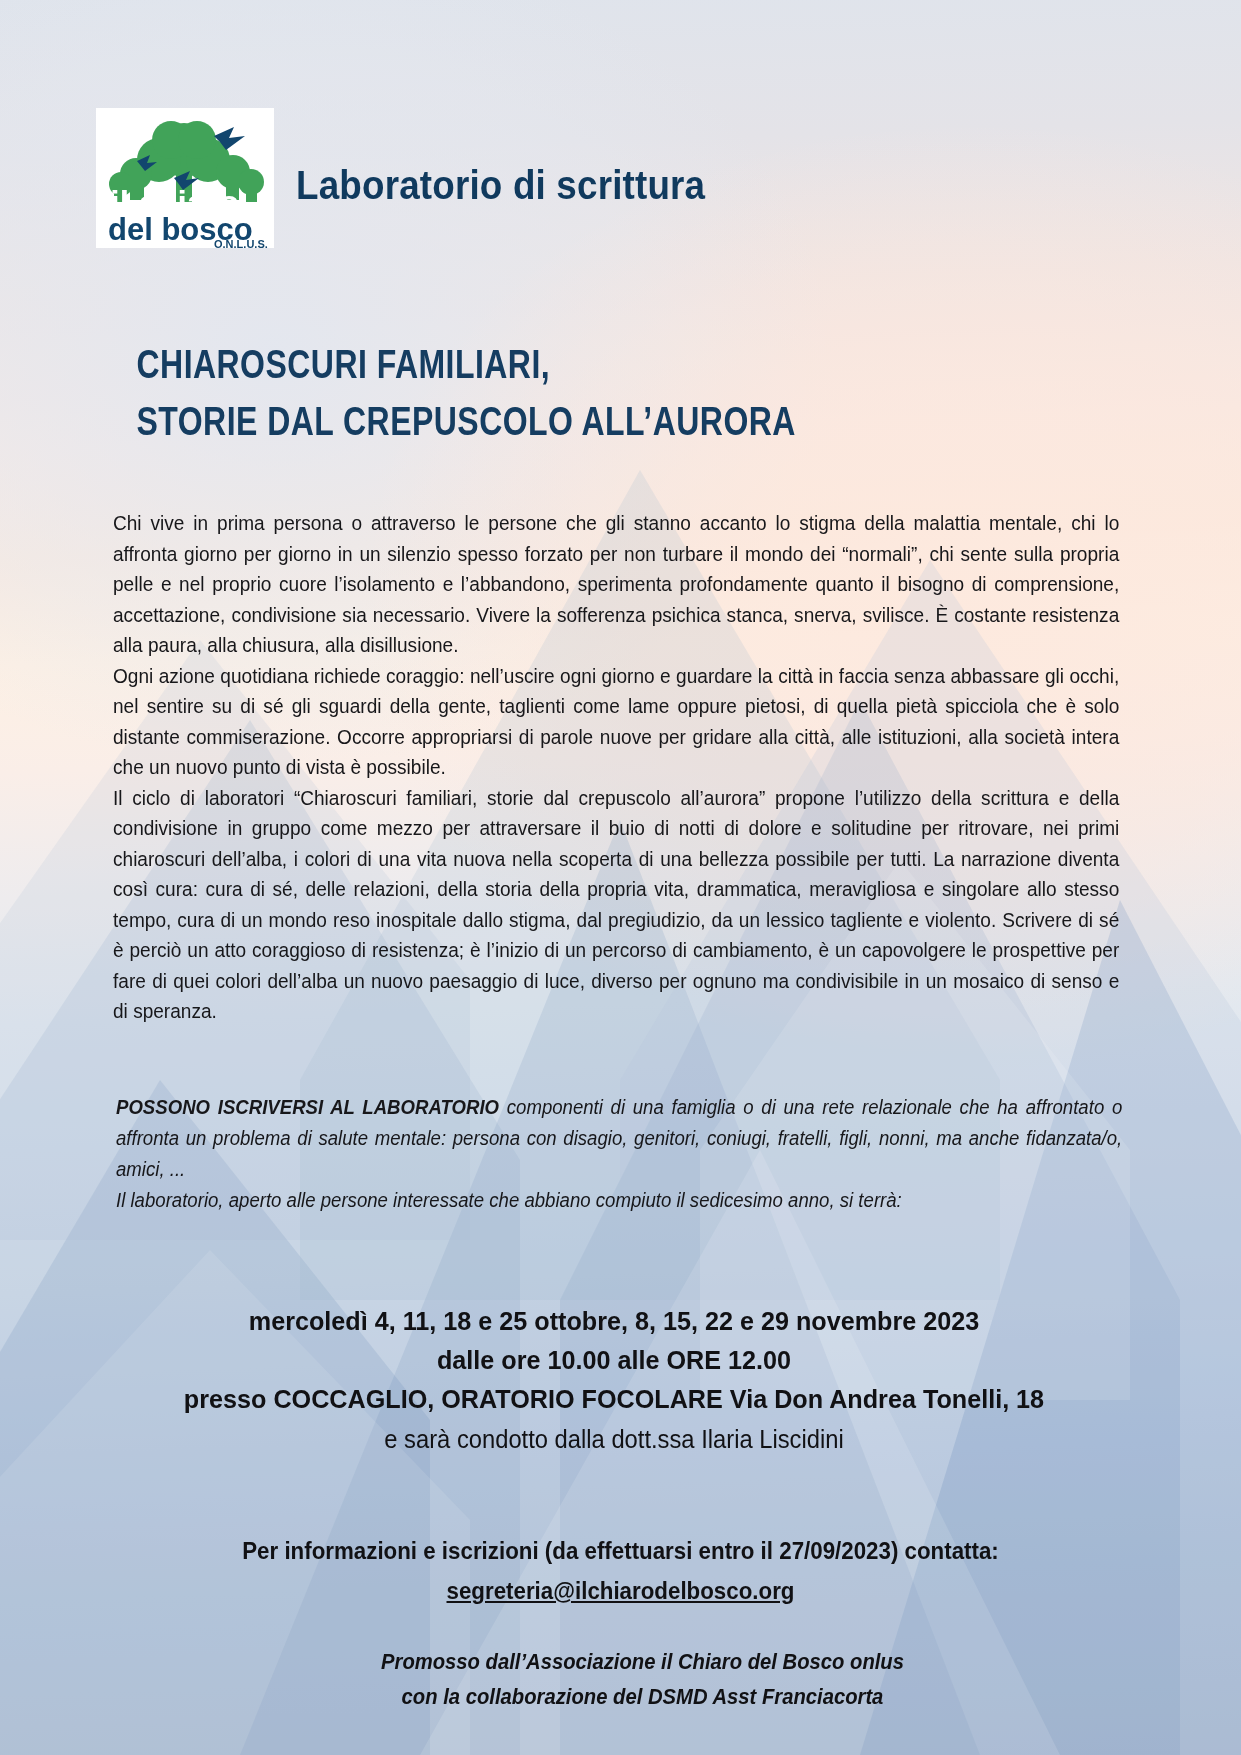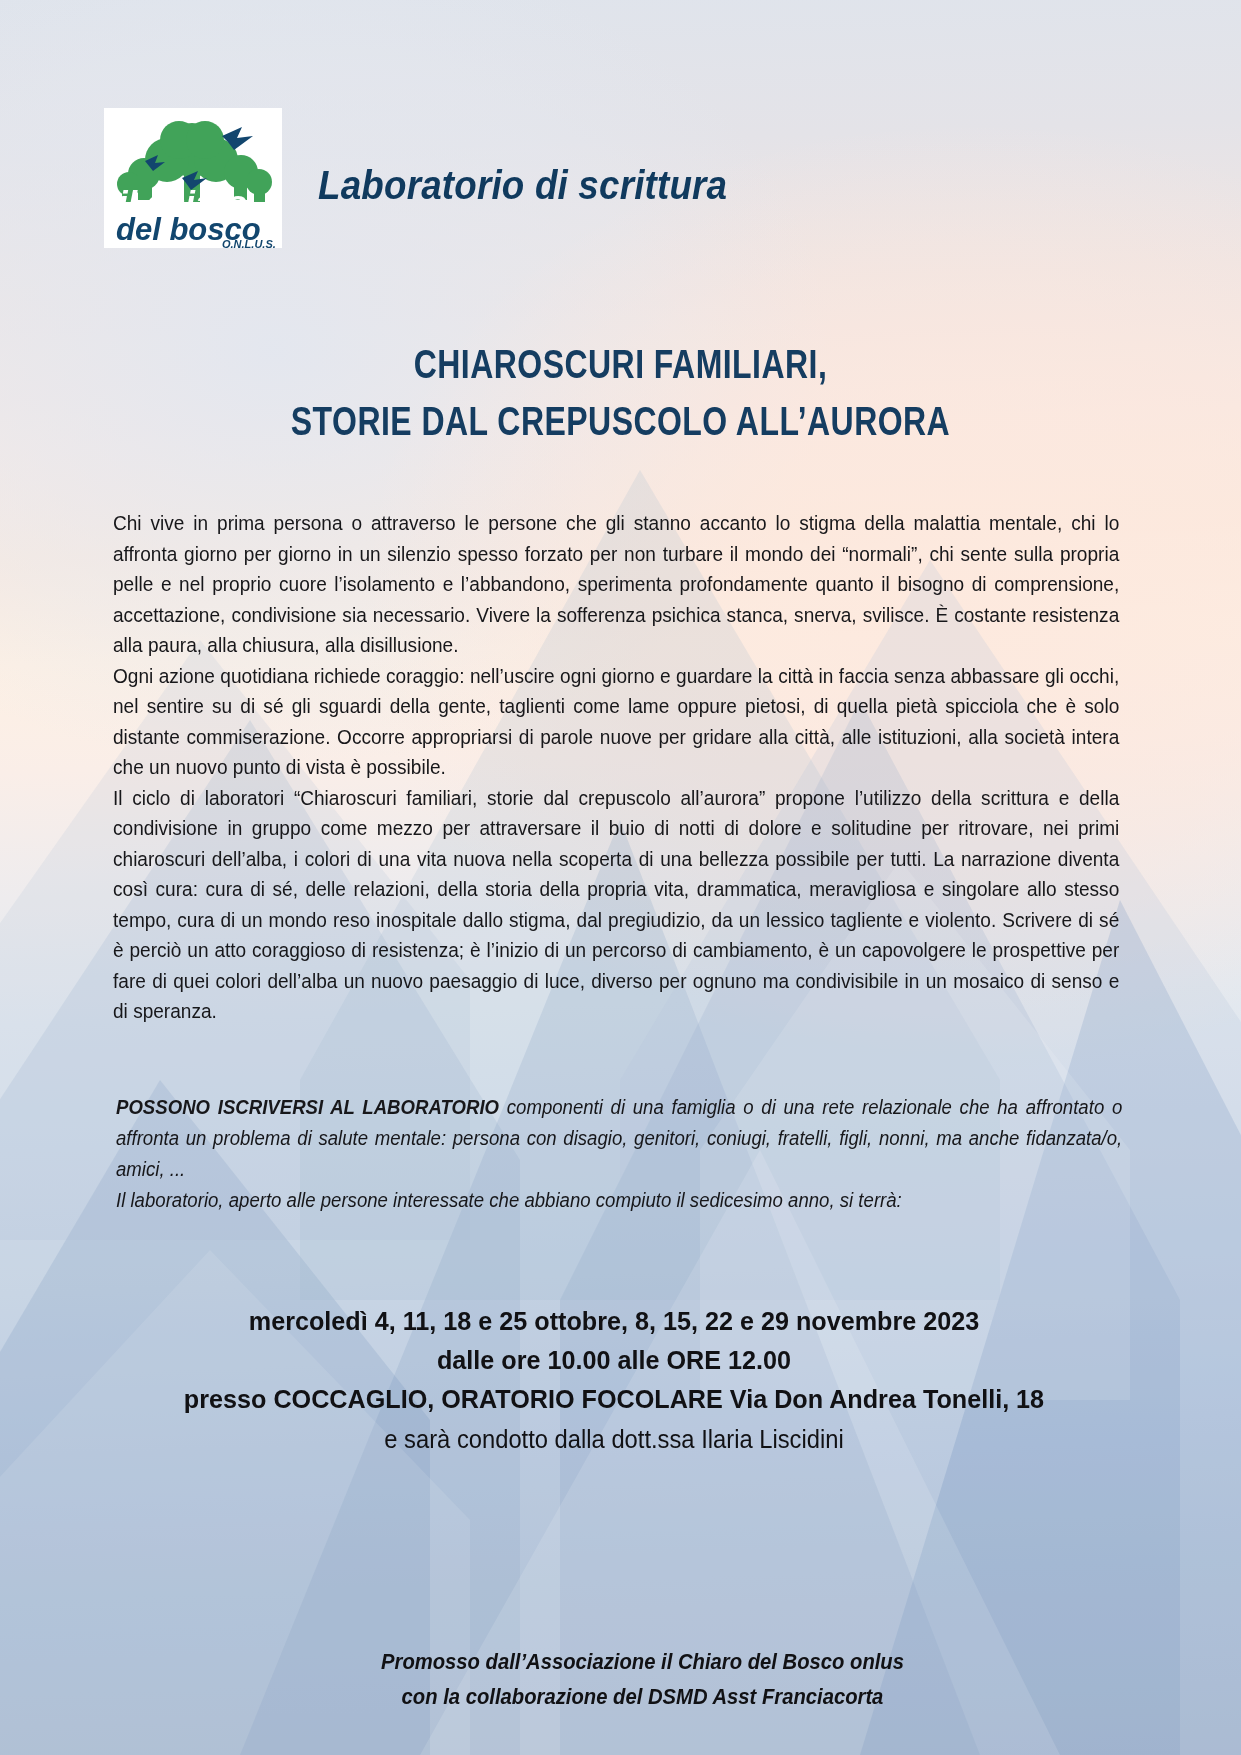--- a/index.html
+++ b/index.html
@@ -32,22 +32,22 @@
         #ccd8e8 81%,
         #c5d2e2 89%,
         #c2cede 96%,
         #c0cbdb 100%);
   }
   .mountains{position:absolute;inset:0;width:1241px;height:1755px;}
   .content{position:absolute;inset:0;}
 
   
   .header{
-    position:absolute;left:104px;top:108px;
-    display:flex;align-items:center;gap:36px;font-style:italic;
+    position:absolute;left:96px;top:108px;
+    display:flex;align-items:center;gap:22px;
   }
   .logo{
     width:178px;height:140px;background:#ffffff;
     position:relative;flex:0 0 auto;
   }
   .logo svg{display:block;}
   .header-title{
     font-family:"Liberation Sans", sans-serif;
     font-weight:700;
     font-size:40px;
@@ -55,21 +55,21 @@
     color:#103a5e;
     transform:scaleX(.92);
     transform-origin:left center;
     white-space:nowrap;
     margin-top:14px;
   }
 
   
   .title-block{
     position:absolute;left:0;right:0;top:336px;
-    text-align:center;
+    text-align:left;
     color:#153d61;
     font-family:"Liberation Sans", sans-serif;
     font-weight:700;
   }
   .title-line{
     display:block;
     font-size:41px;
     line-height:57px;
     letter-spacing:.6px;
     transform:scaleX(.78);
@@ -216,20 +216,24 @@
       <p class="nojust">Il laboratorio, aperto alle persone interessate che abbiano compiuto il sedicesimo anno, si terrà:</p>
     </div>
 
     <div class="schedule">
       <span class="big">mercoledì 4, 11, 18 e 25 ottobre, 8, 15, 22 e 29 novembre 2023</span>
       <span class="big">dalle ore 10.00 alle ORE 12.00</span>
       <span class="big">presso COCCAGLIO, ORATORIO FOCOLARE Via Don Andrea Tonelli, 18</span>
       <span class="reg">e sarà condotto dalla dott.ssa Ilaria Liscidini</span>
     </div>
 
+    <div class="contact">
+      <span class="line">Per informazioni e iscrizioni (da effettuarsi entro il 27/09/2023) contatta:</span>
+      <span class="line"><a class="email" href="#">segreteria@ilchiarodelbosco.org</a></span>
+    </div>
 
     <div class="footer">
       <span class="line">Promosso dall’Associazione il Chiaro del Bosco onlus</span>
       <span class="line">con la collaborazione del DSMD Asst  Franciacorta</span>
     </div>
 
   </div>
 </div>
 
 </body></html>

